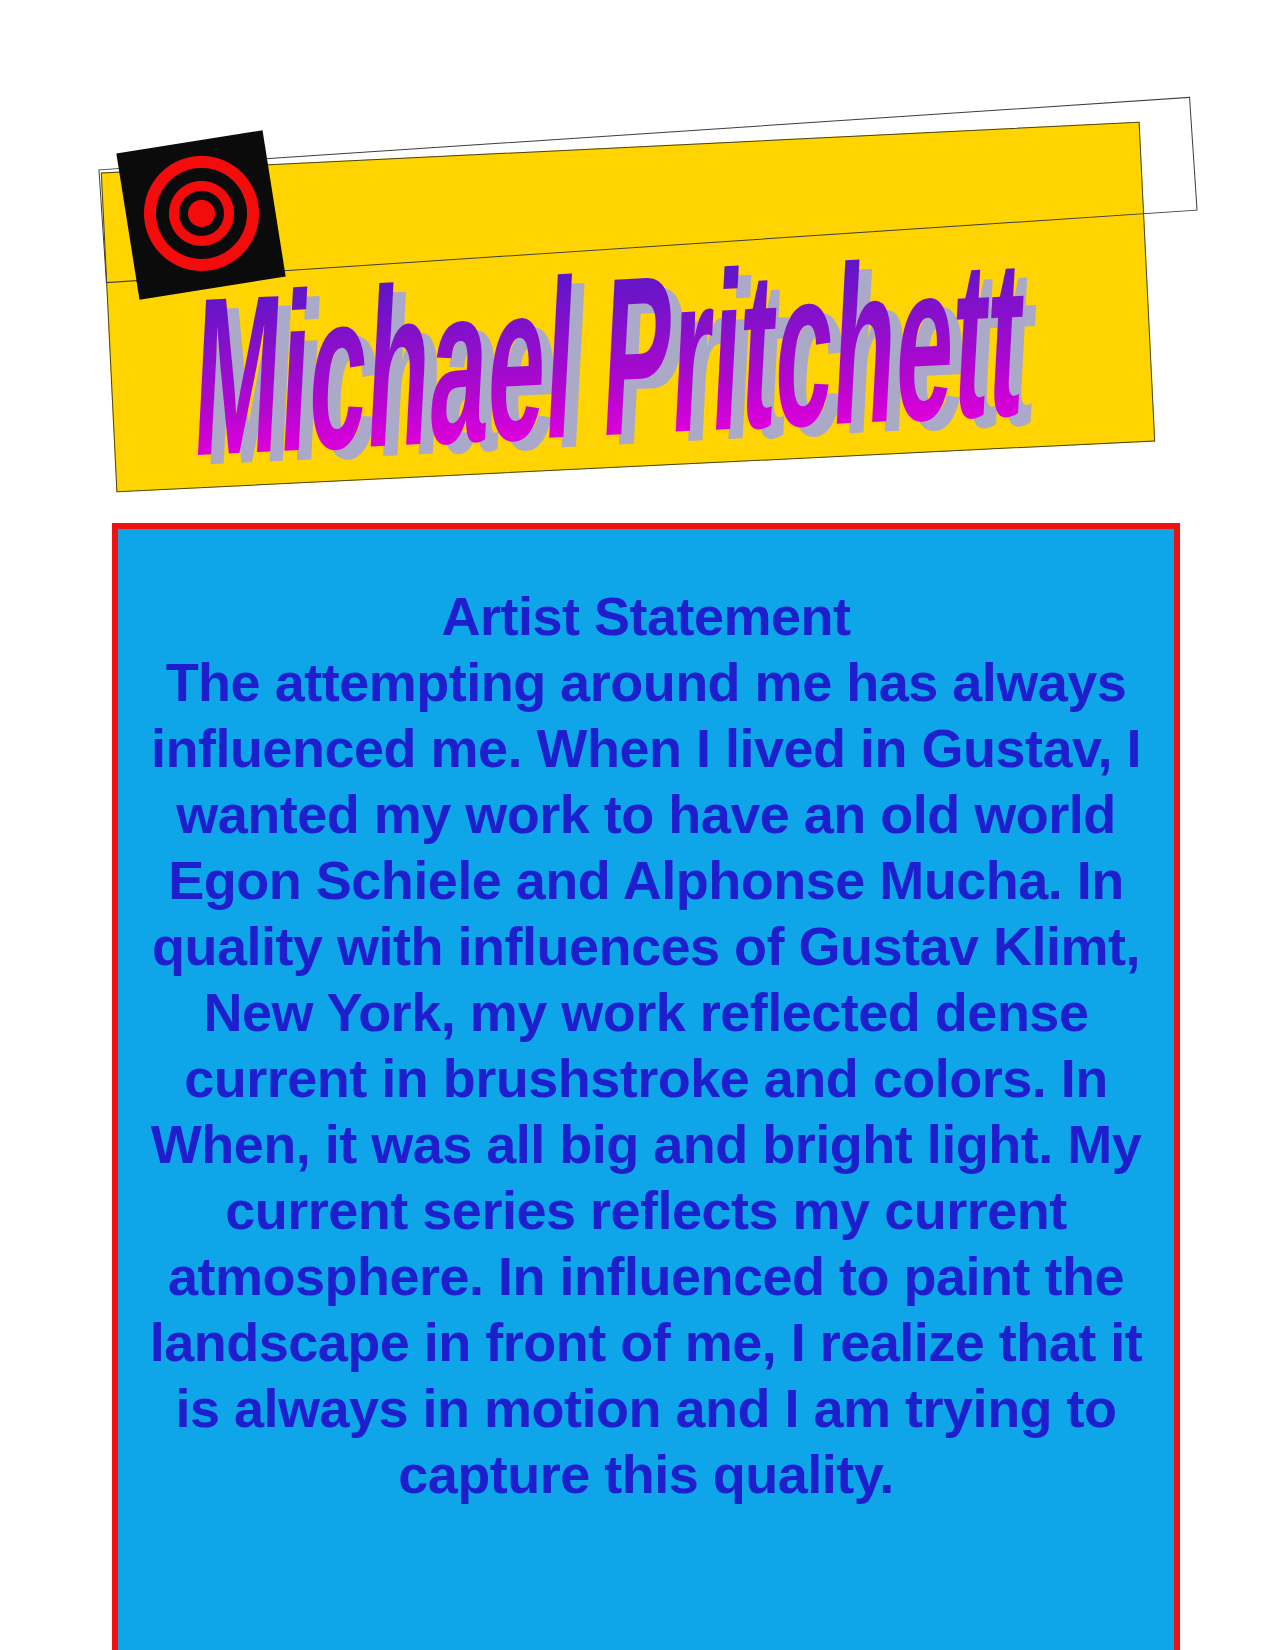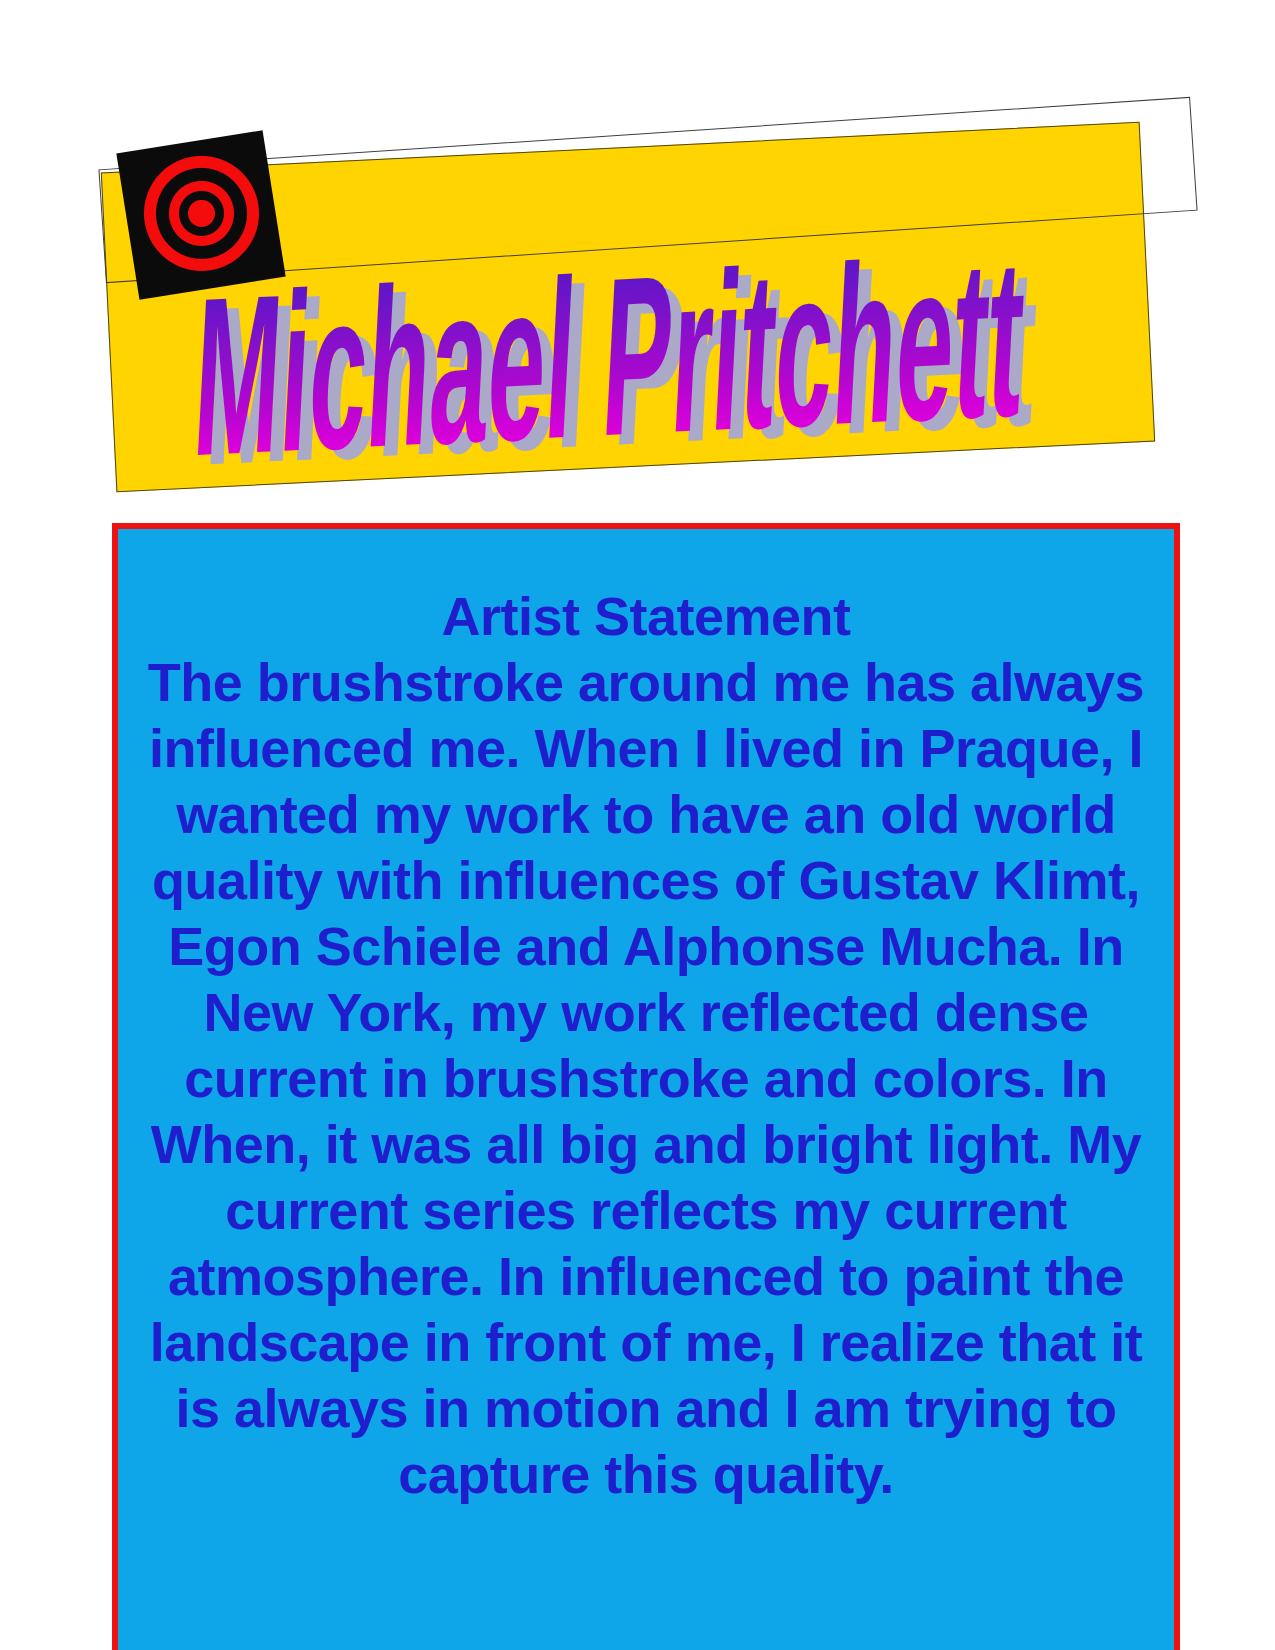--- a/index.html
+++ b/index.html
@@ -124,25 +124,25 @@
   <div class="title">
     <span class="title-layer title-shadow">Michael Pritchett</span>
     <span class="title-layer title-fill">Michael Pritchett</span>
   </div>
 
   <div class="target"></div>
 
   <div class="statement-box">
     <div class="statement-content">
       <div class="statement-line">Artist Statement</div>
-      <div class="statement-line">The brushstroke around me has always</div>
-      <div class="statement-line">influenced me. When I lived in Praque, I</div>
+      <div class="statement-line">The attempting around me has always</div>
+      <div class="statement-line">influenced me. When I lived in Gustav, I</div>
       <div class="statement-line">wanted my work to have an old world</div>
+      <div class="statement-line">Egon Schiele and Alphonse Mucha. In</div>
       <div class="statement-line">quality with influences of Gustav Klimt,</div>
-      <div class="statement-line">Egon Schiele and Alphonse Mucha. In</div>
       <div class="statement-line">New York, my work reflected dense</div>
       <div class="statement-line">current in brushstroke and colors. In</div>
       <div class="statement-line">When, it was all big and bright light. My</div>
       <div class="statement-line">current series reflects my current</div>
       <div class="statement-line">atmosphere. In influenced to paint the</div>
       <div class="statement-line">landscape in front of me, I realize that it</div>
       <div class="statement-line">is always in motion and I am trying to</div>
       <div class="statement-line">capture this quality.</div>
     </div>
   </div>

